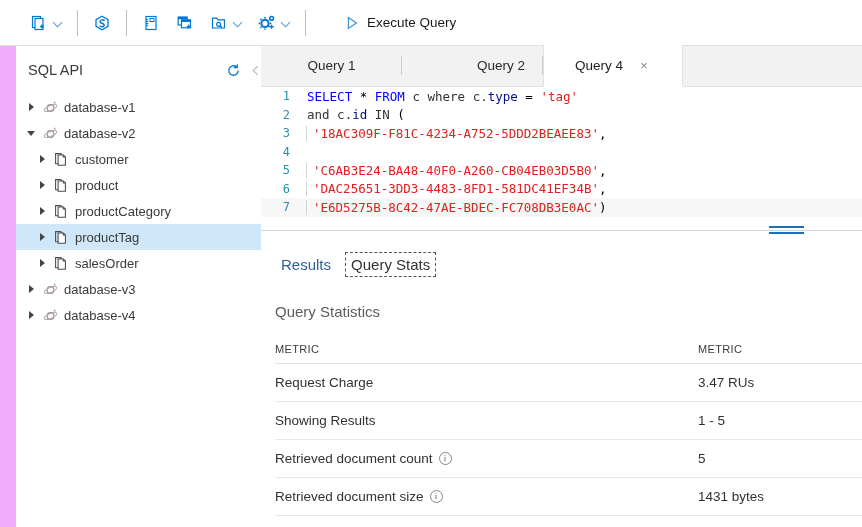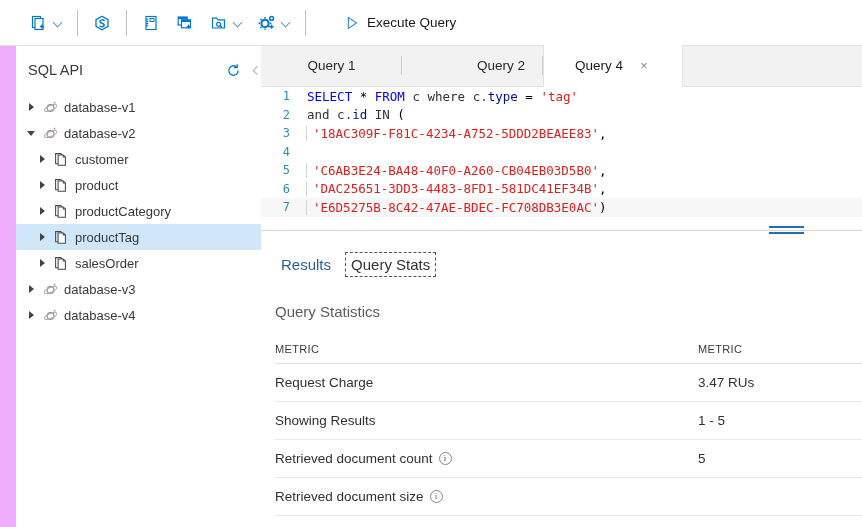--- a/index.html
+++ b/index.html
@@ -504,20 +504,21 @@
               <span class="info-i">i</span>
             </div>
           <div class="st-v">5</div>
         </div>
 
         <div class="st-row">
           <div class="st-k">
               <span>Retrieved document size</span>
               <span class="info-i">i</span>
             </div>
+          <div class="st-v">1431 bytes</div>
         </div>
 
         <div class="st-row">
           <div class="st-k">
               <span>Output document count</span>
               <span class="info-i">i</span>
             </div>
           <div class="st-v">5</div>
         </div>
       </div>

